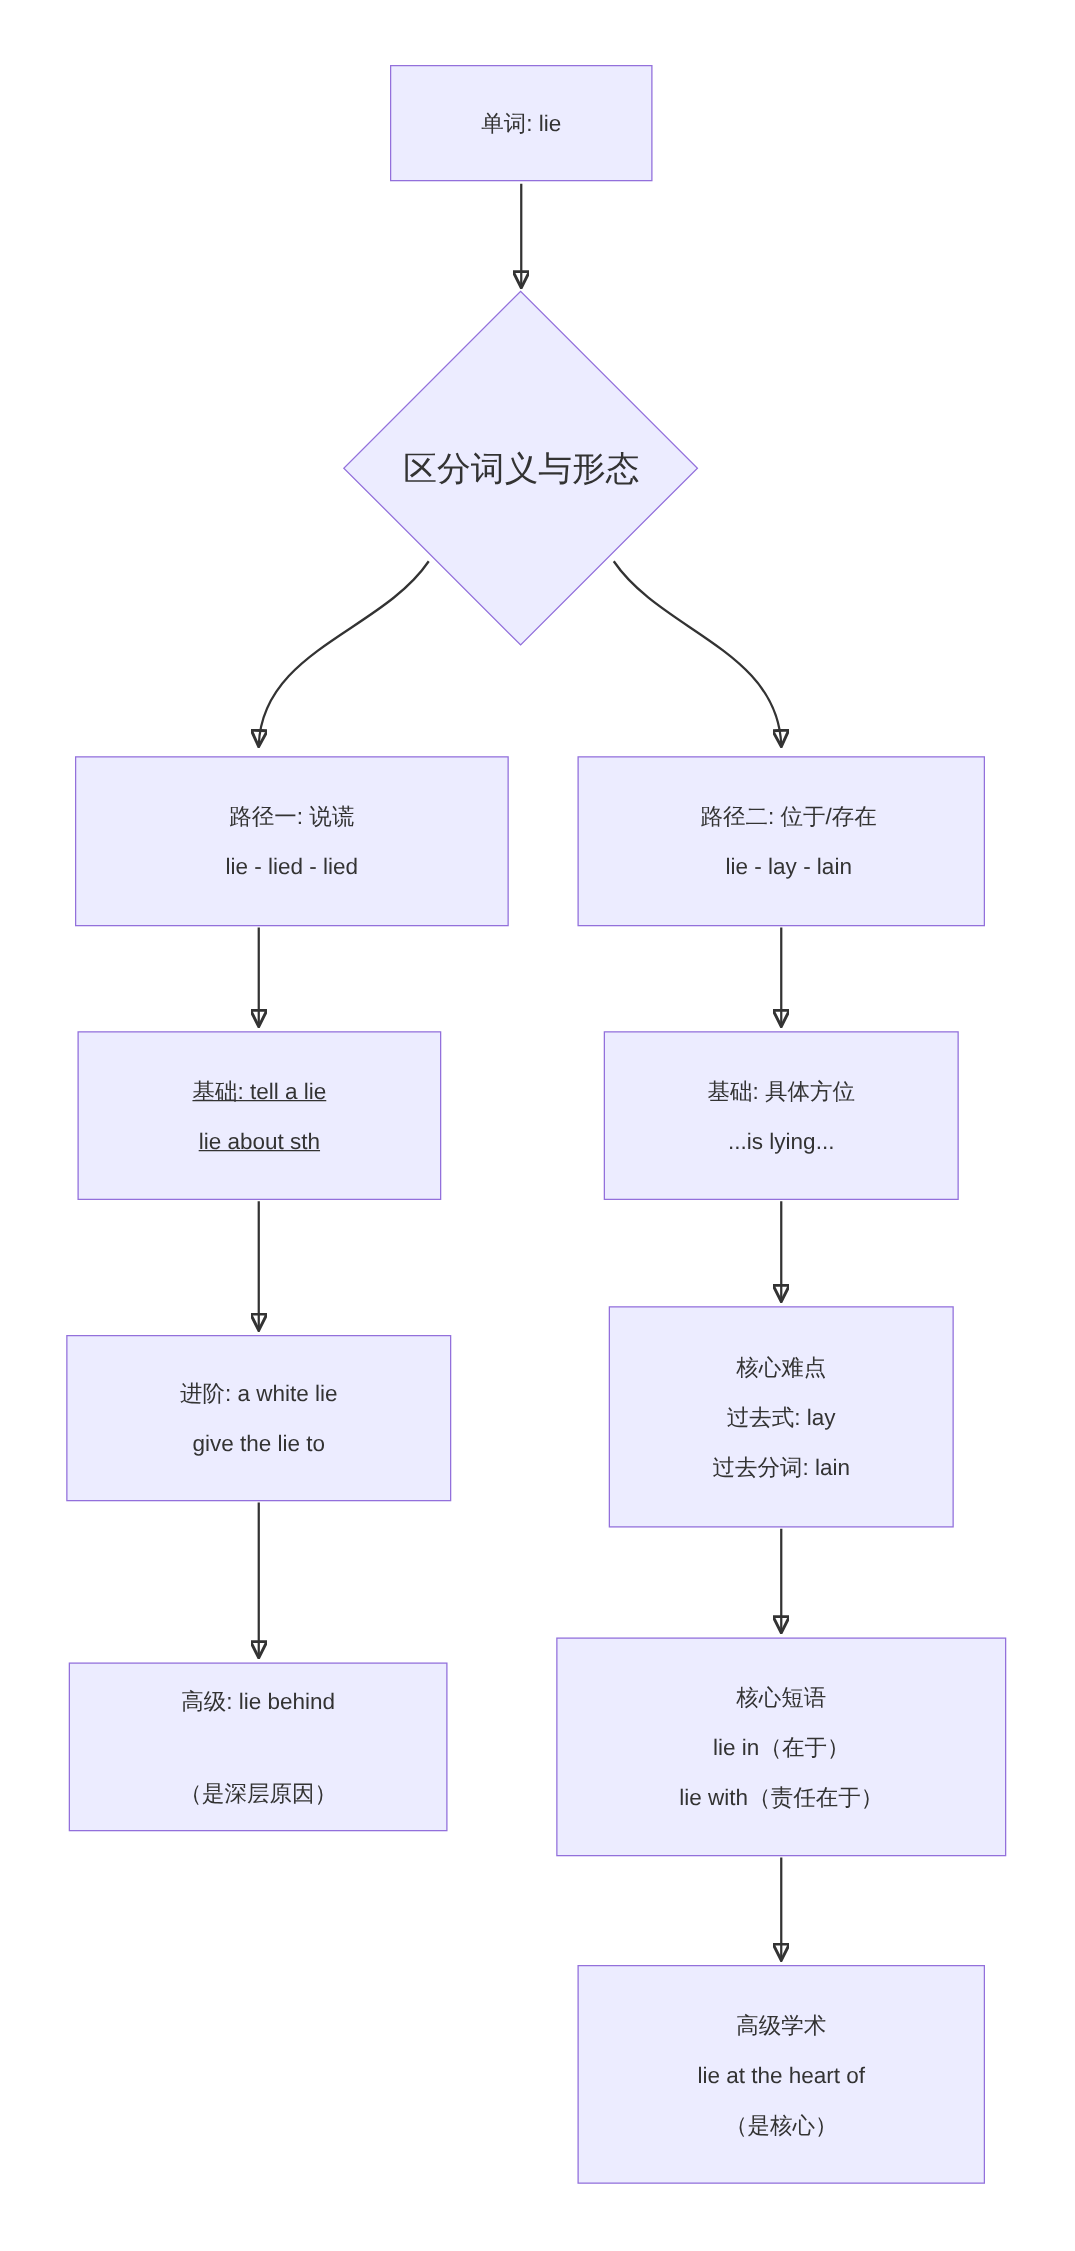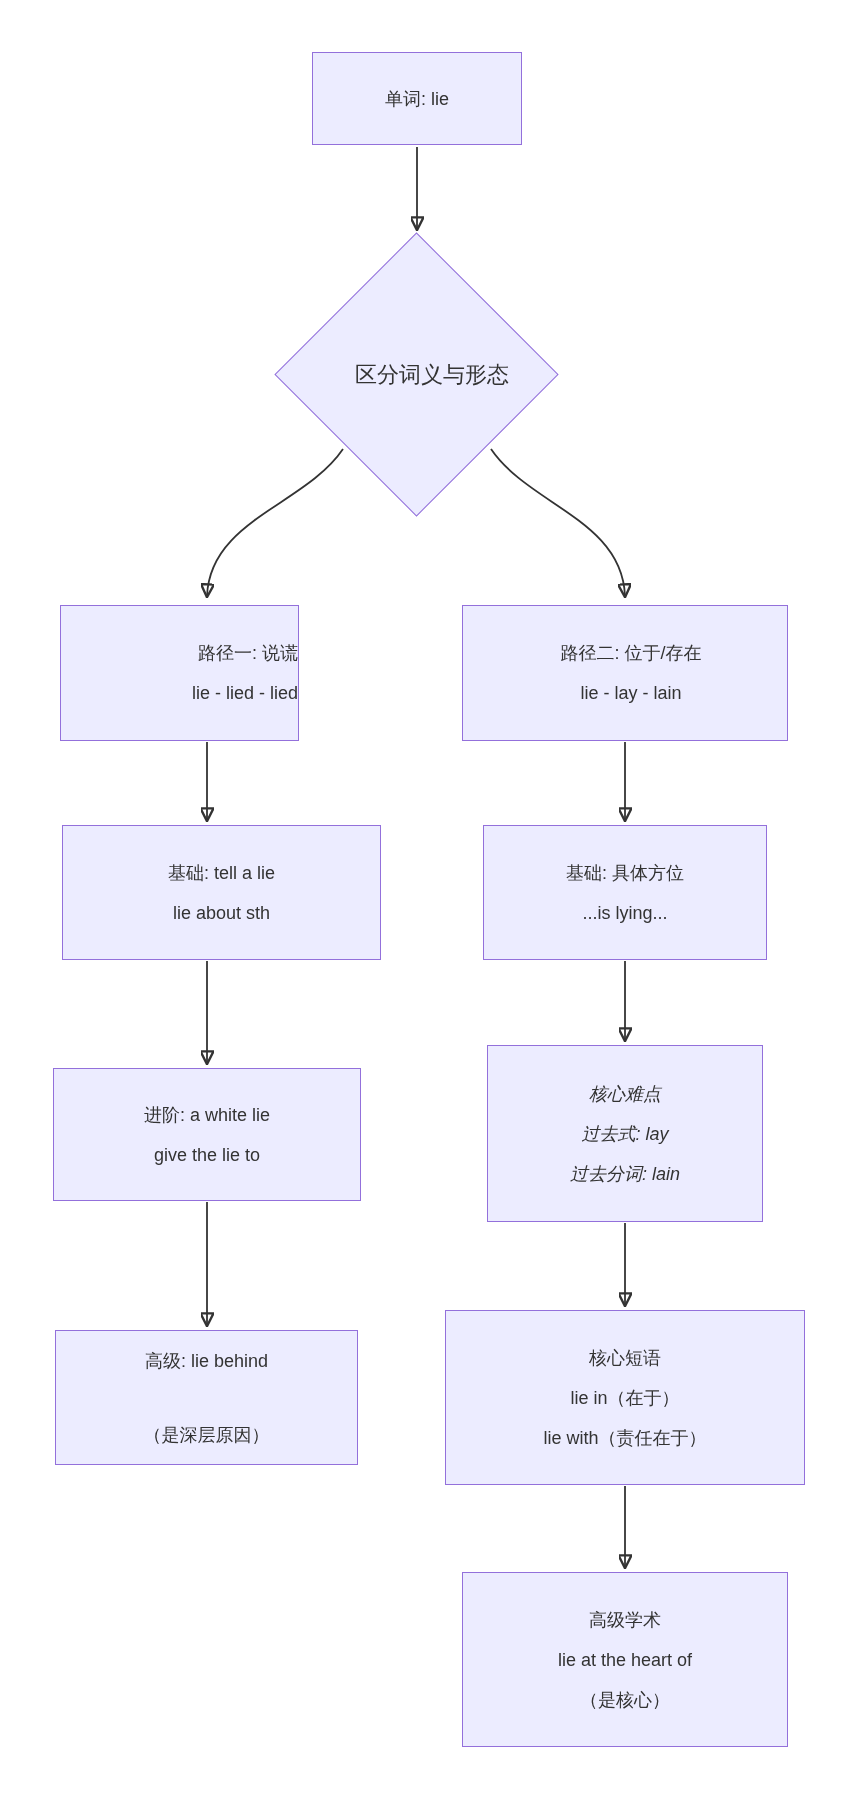--- a/index.html
+++ b/index.html
@@ -36,34 +36,34 @@
     position:absolute;
     left:316px;top:274px;
     width:201px;height:201px;
     background:var(--node-fill);
     border:1.5px solid var(--node-border);
     box-sizing:border-box;
     transform:rotate(45deg);
   }
   .diamond-label{
     position:absolute;
-    left:290px;top:233px;
+    left:275px;top:233px;
     width:284px;height:284px;
     display:flex;align-items:center;justify-content:center;
     text-align:right;
-    font-size:22px;line-height:40px;
+    font-size:27px;line-height:40px;
   }
   
   .n-word   {left:312px;top:52px;  width:210px;height:93px;}
-  .n-path1  {left:60px; top:605px; width:239px;height:136px;align-items:flex-end;}
+  .n-path1  {left:60px; top:605px; width:347px;height:136px;}
   .n-path2  {left:462px;top:605px; width:326px;height:136px;padding-left:12px;}
-  .n-basic1 {left:62px; top:825px; width:319px;height:135px;}
+  .n-basic1 {left:62px; top:825px; width:291px;height:135px;text-decoration:underline;}
   .n-basic2 {left:483px;top:825px; width:284px;height:135px;}
   .n-adv1   {left:53px; top:1068px;width:308px;height:133px;}
-  .n-core1  {left:487px;top:1045px;width:276px;height:177px;font-style:italic;}
+  .n-core1  {left:487px;top:1045px;width:276px;height:177px;}
   .n-high1  {left:55px; top:1330px;width:303px;height:135px;gap:34px;}
   .n-core2  {left:445px;top:1310px;width:360px;height:175px;}
   .n-acad   {left:462px;top:1572px;width:326px;height:175px;}
 </style>
 </head>
 <body>
 
 <div class="canvas">
 
   <svg class="edges" viewBox="0 0 860 1801" xmlns="http://www.w3.org/2000/svg">

